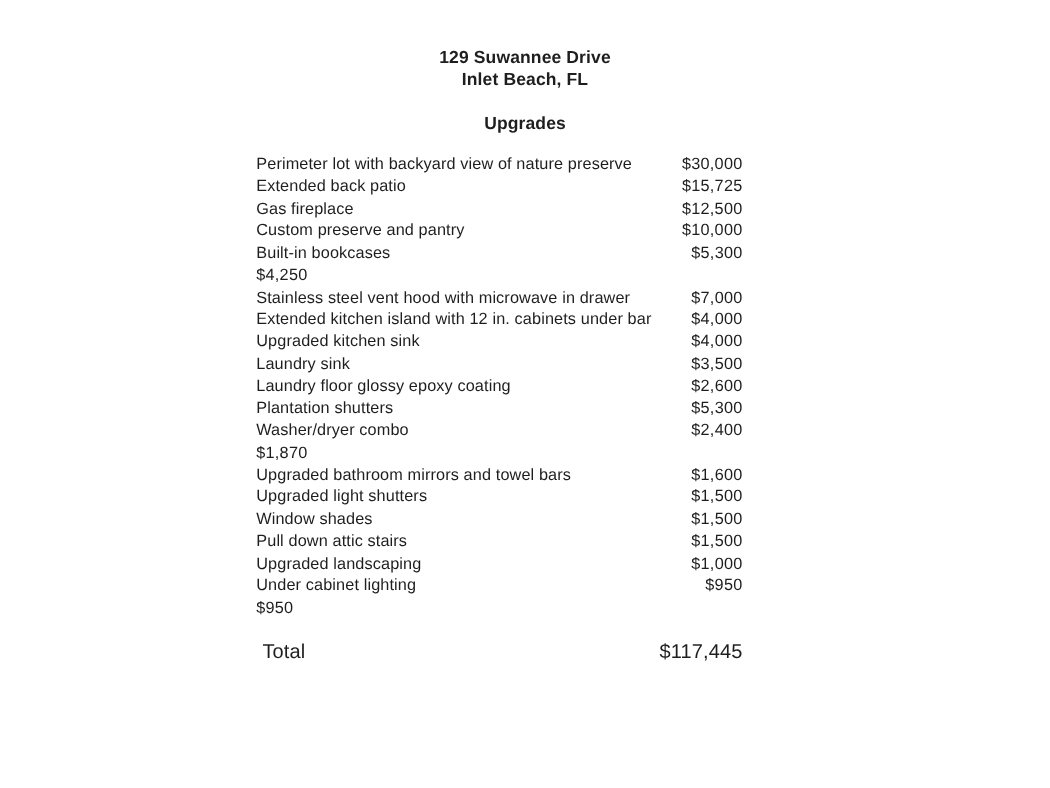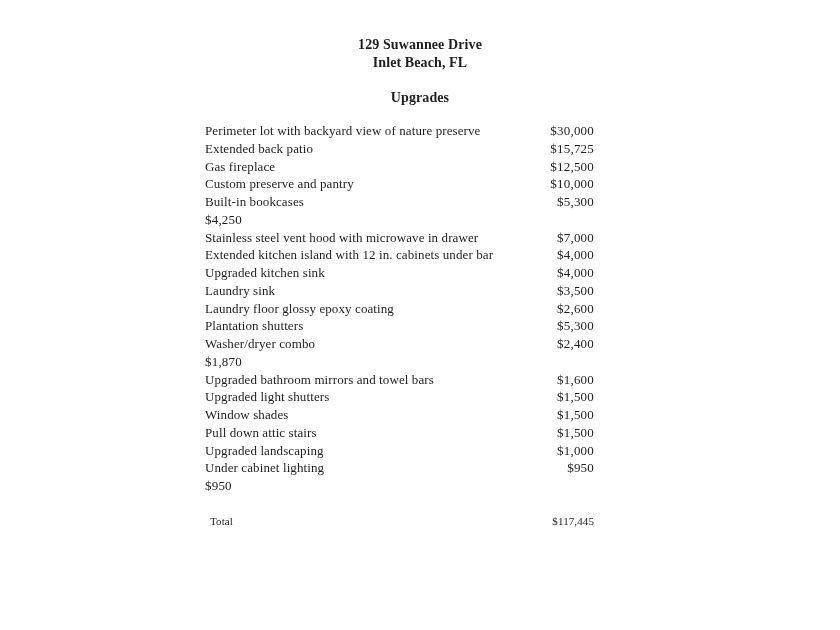--- a/index.html
+++ b/index.html
@@ -10,21 +10,20 @@
     background: #ffffff;
     overflow: hidden;
     font-family: "Liberation Sans", "DejaVu Sans", sans-serif;
     color: #1e1e1e;
   }
   .page {
     position: relative;
     width: 840px;
     height: 594px;
     background: #ffffff;
-    font-family: Liberation Serif, serif;
   }
   .doc-header {
     position: absolute;
     top: 36px;
     left: 0;
     width: 100%;
     text-align: center;
   }
   .addr-line {
     font-size: 14px;
@@ -61,21 +60,21 @@
     white-space: nowrap;
     letter-spacing: 0.2px;
   }
   .total-row {
     display: flex;
     justify-content: space-between;
     align-items: center;
     line-height: 17.75px;
     margin-top: 18px;
     padding-left: 5px;
-    font-size: 11px;
+    font-size: 16px;
     letter-spacing: 0.1px;
   }
 </style>
 </head>
 <body>
 
 <div class="page">
 
   <header class="doc-header">
     <div class="addr-line">129 Suwannee Drive</div>

